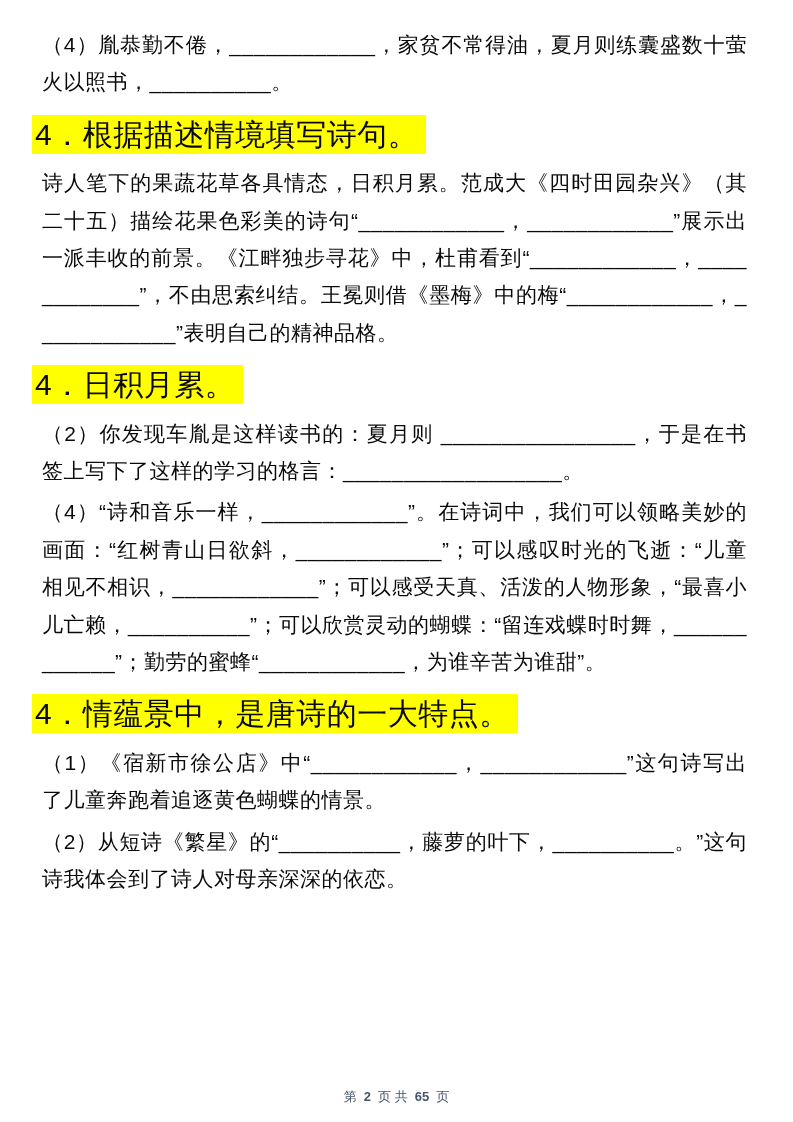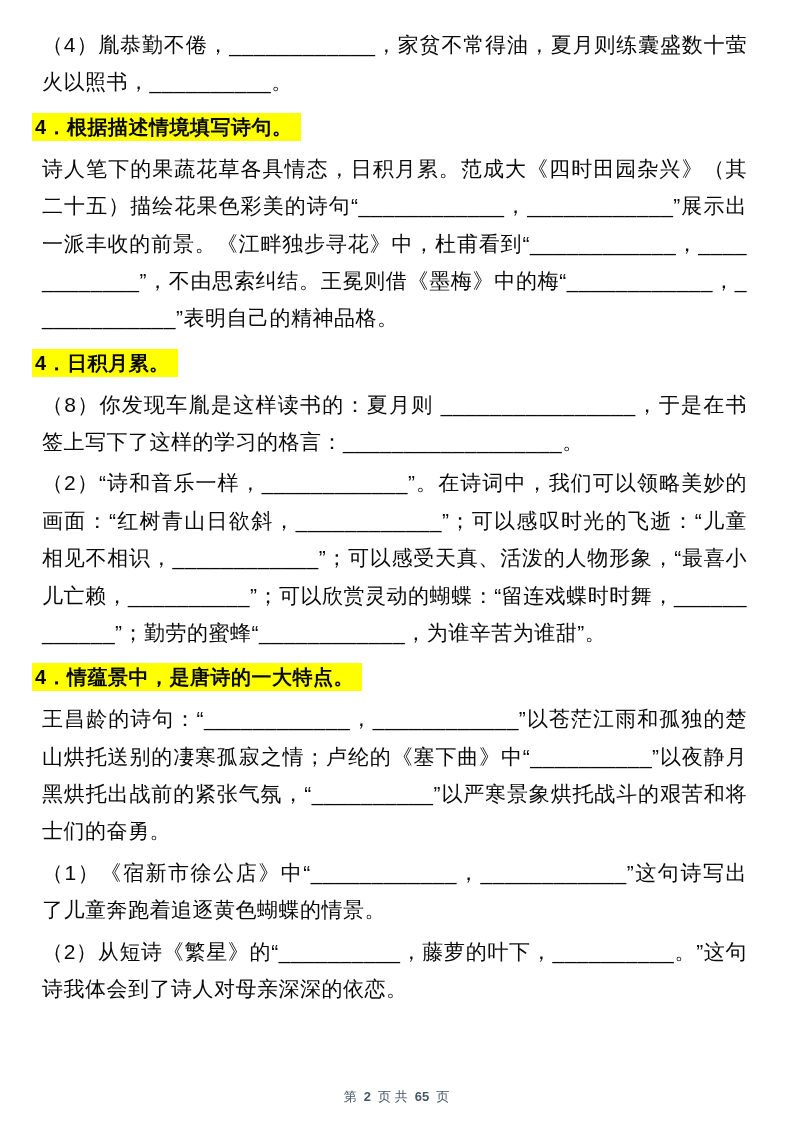--- a/index.html
+++ b/index.html
@@ -25,22 +25,22 @@
     margin: 0 12px 4px 0;
     padding-left: 10px;
     letter-spacing: 0.5px;
     word-break: break-all;
   }
   .heading {
     margin: 12px 0 8px 0;
   }
   .heading .hl {
     background: #ffff00;
-    font-weight: bold;
-    font-size: 20px;
+    font-weight: normal;
+    font-size: 30px;
     line-height: 1.45;
     padding: 3px 8px 3px 3px;
     letter-spacing: 0.5px;
     box-decoration-break: clone;
   }
   .footer {
     position: absolute;
     bottom: 16px;
     left: 0;
     right: 0;
@@ -66,29 +66,28 @@
   <div class="heading">
     <span class="hl">4．根据描述情境填写诗句。</span>
   </div>
 
   <p class="para">诗人笔下的果蔬花草各具情态，日积月累。范成大《四时田园杂兴》（其二十五）描绘花果色彩美的诗句“____________，____________”展示出一派丰收的前景。《江畔独步寻花》中，杜甫看到“____________，____________”，不由思索纠结。王冕则借《墨梅》中的梅“____________，____________”表明自己的精神品格。</p>
 
   <div class="heading">
     <span class="hl">4．日积月累。</span>
   </div>
 
-  <p class="para">（8）你发现车胤是这样读书的：夏月则 ________________，于是在书签上写下了这样的学习的格言：__________________。</p>
+  <p class="para">（2）你发现车胤是这样读书的：夏月则 ________________，于是在书签上写下了这样的学习的格言：__________________。</p>
 
-  <p class="para">（2）“诗和音乐一样，____________”。在诗词中，我们可以领略美妙的画面：“红树青山日欲斜，____________”；可以感叹时光的飞逝：“儿童相见不相识，____________”；可以感受天真、活泼的人物形象，“最喜小儿亡赖，__________”；可以欣赏灵动的蝴蝶：“留连戏蝶时时舞，____________”；勤劳的蜜蜂“____________，为谁辛苦为谁甜”。</p>
+  <p class="para">（4）“诗和音乐一样，____________”。在诗词中，我们可以领略美妙的画面：“红树青山日欲斜，____________”；可以感叹时光的飞逝：“儿童相见不相识，____________”；可以感受天真、活泼的人物形象，“最喜小儿亡赖，__________”；可以欣赏灵动的蝴蝶：“留连戏蝶时时舞，____________”；勤劳的蜜蜂“____________，为谁辛苦为谁甜”。</p>
 
   <div class="heading">
     <span class="hl">4．情蕴景中，是唐诗的一大特点。</span>
   </div>
 
-  <p class="para">王昌龄的诗句：“____________，____________”以苍茫江雨和孤独的楚山烘托送别的凄寒孤寂之情；卢纶的《塞下曲》中“__________”以夜静月黑烘托出战前的紧张气氛，“__________”以严寒景象烘托战斗的艰苦和将士们的奋勇。</p>
 
 
   <p class="para">（1）《宿新市徐公店》中“____________，____________”这句诗写出了儿童奔跑着追逐黄色蝴蝶的情景。</p>
 
   <p class="para">（2）从短诗《繁星》的“__________，藤萝的叶下，__________。”这句诗我体会到了诗人对母亲深深的依恋。</p>
 
 </div>
 
 <div class="footer">
   <span>第</span>

